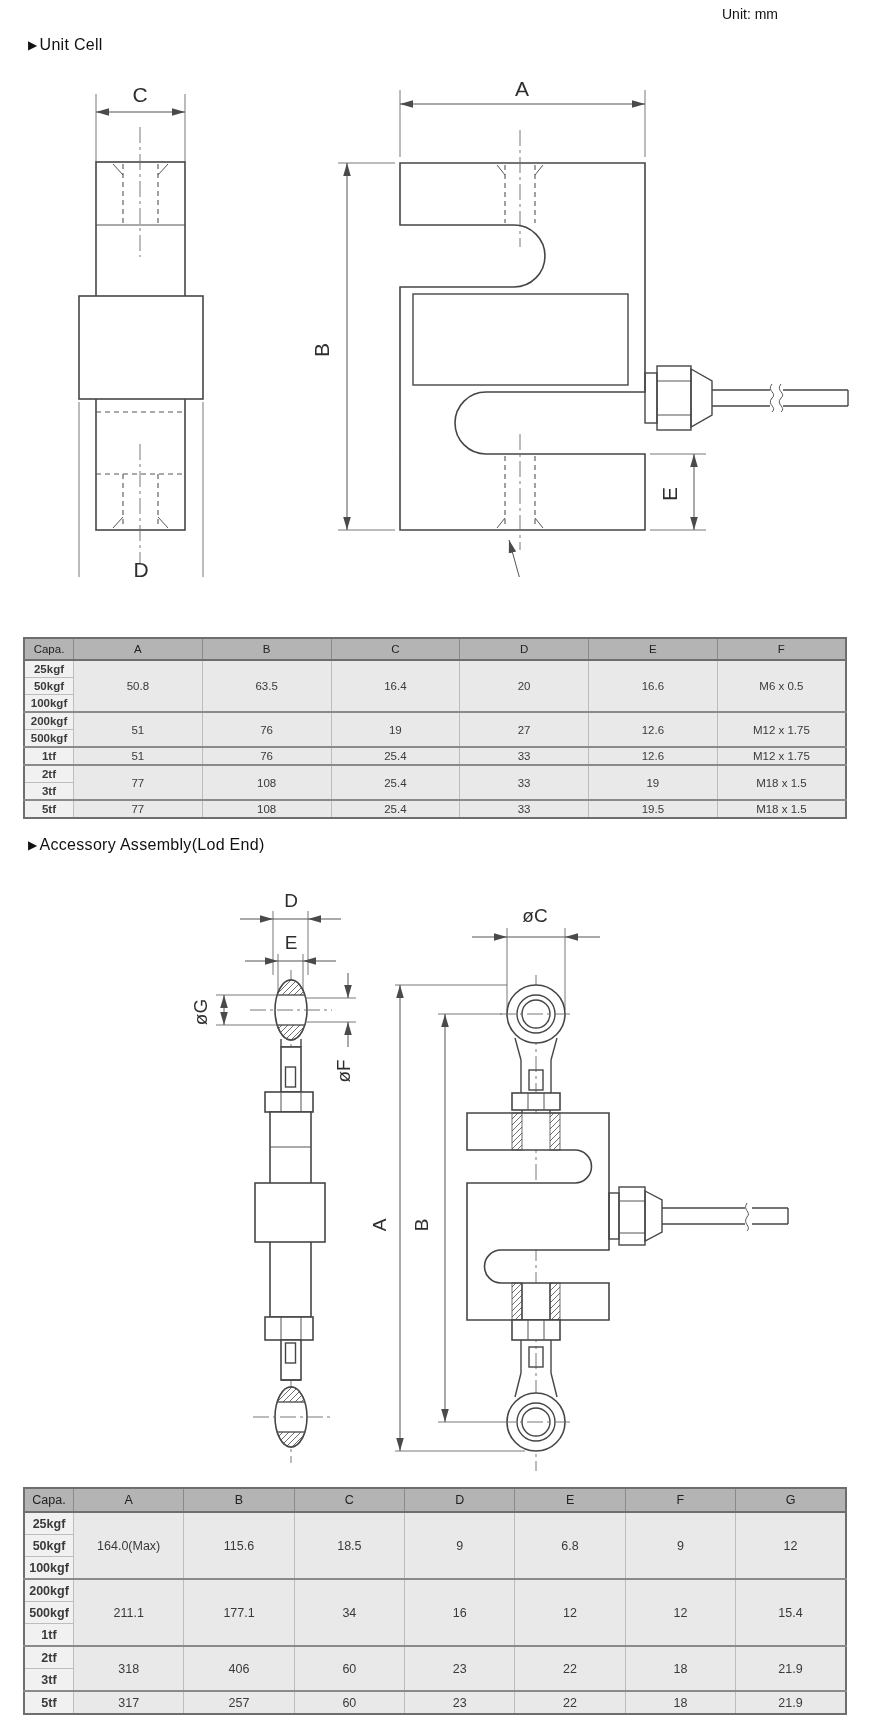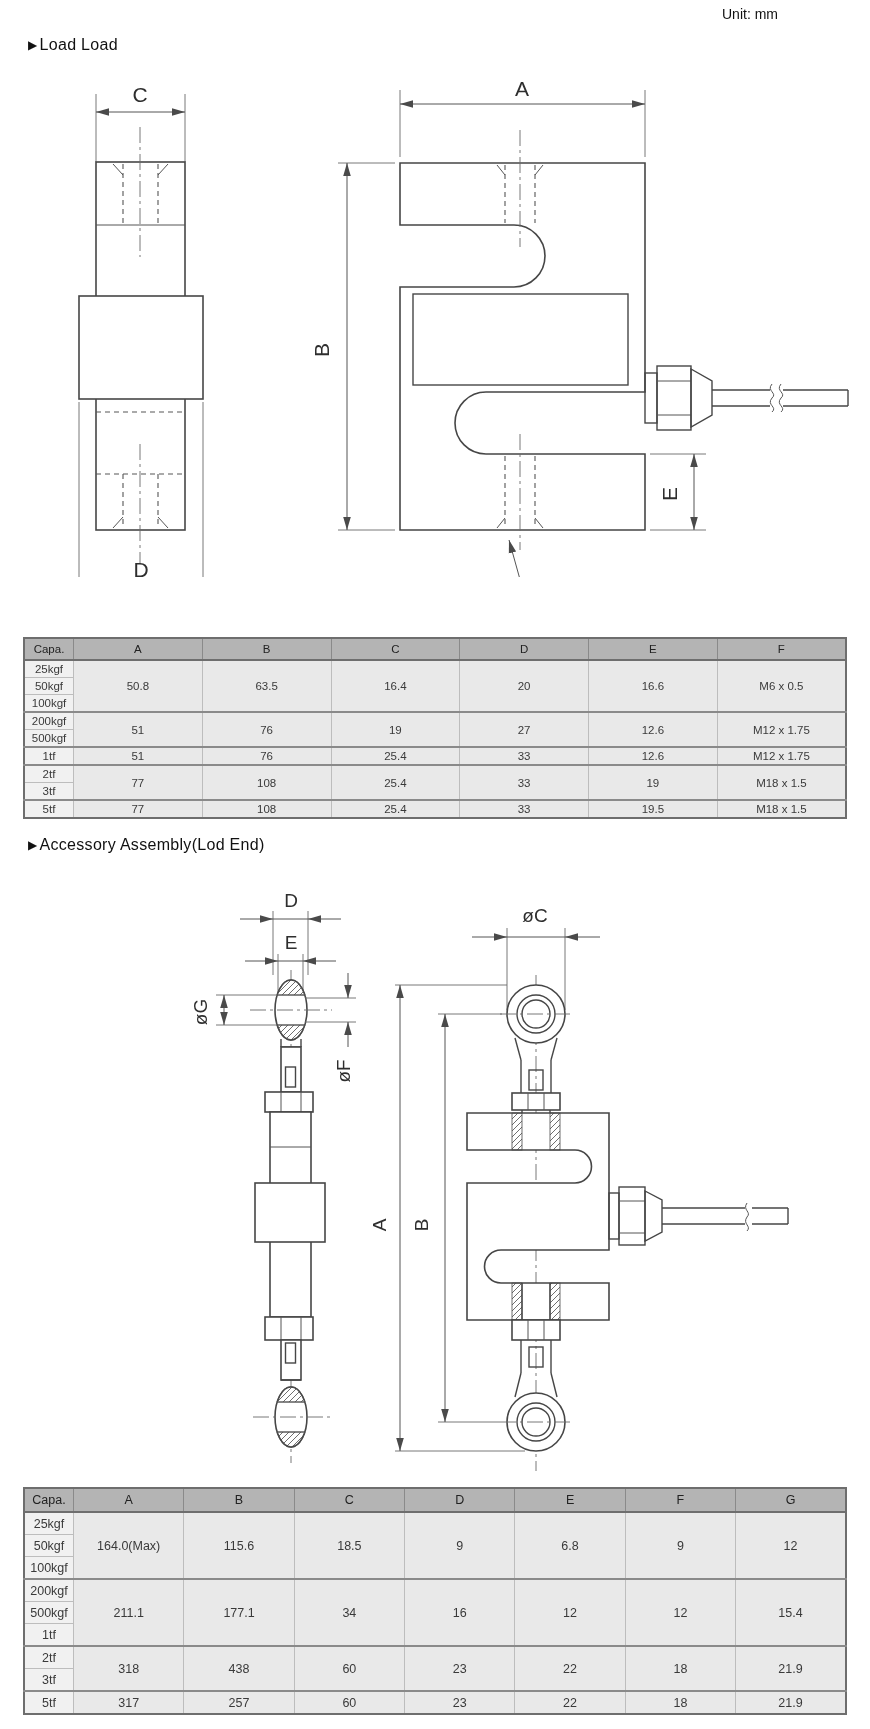--- a/index.html
+++ b/index.html
@@ -25,33 +25,33 @@
   .hatchfill{stroke:#4a4a4a;stroke-width:0.8;}
   
   table.spec{position:absolute;left:23px;width:824px;border-collapse:collapse;table-layout:fixed;background:#000000;border:2px solid #6e6e6e;}
   #table-1{top:637px;font-size:11.5px;}
   #table-2{top:1487px;font-size:12.5px;}
   table.spec th{background:#b4b4b4;color:#222;font-weight:normal;border:1px solid #8a8a8a;border-bottom:2px solid #6e6e6e;padding:0;}
   #table-1 th{height:20px;} #table-2 th{height:22px;}
   table.spec th:first-child{width:48px;}
   table.spec td{border:1px solid #bdbdbd;color:#3a3a3a;text-align:center;padding:0;background:#e9e9e9;}
   #table-1 td{height:16px;} #table-2 td{height:21px;}
-  table.spec td.cap{background:#f1f1f1;}
+  table.spec td.cap{background:#f1f1f1;font-weight:bold;}
   table.spec tr.group-start td{border-top:2px solid #8a8a8a;}
 </style>
 </head>
 <body>
 
 <div id="page">
 
   <div class="unit-label">Unit: mm</div>
 
   <div class="sec-title" id="title-1">
     <span class="marker">▶</span>
-    <span>Load Load</span>
+    <span>Unit Cell</span>
   </div>
 
   <svg id="svg-loadcell" width="870" height="505" viewBox="0 0 870 505">
     <defs>
       <marker id="ah" viewBox="0 0 12 10" refX="12" refY="5" markerWidth="13" markerHeight="11" orient="auto-start-reverse" markerUnits="userSpaceOnUse">
         <path d="M0,1.5 L12,5 L0,8.5 Z" fill="#4a4a4a"></path>
       </marker>
     </defs>
 
     <g>
@@ -399,21 +399,21 @@
         </tr>
         <tr>
           <td class="cap">500kgf</td>
         </tr>
         <tr>
           <td class="cap">1tf</td>
         </tr>
         <tr class="group-start">
           <td class="cap">2tf</td>
           <td rowspan="2">318</td>
-          <td rowspan="2">438</td>
+          <td rowspan="2">406</td>
           <td rowspan="2">60</td>
           <td rowspan="2">23</td>
           <td rowspan="2">22</td>
           <td rowspan="2">18</td>
           <td rowspan="2">21.9</td>
         </tr>
         <tr>
           <td class="cap">3tf</td>
         </tr>
         <tr class="group-start">

